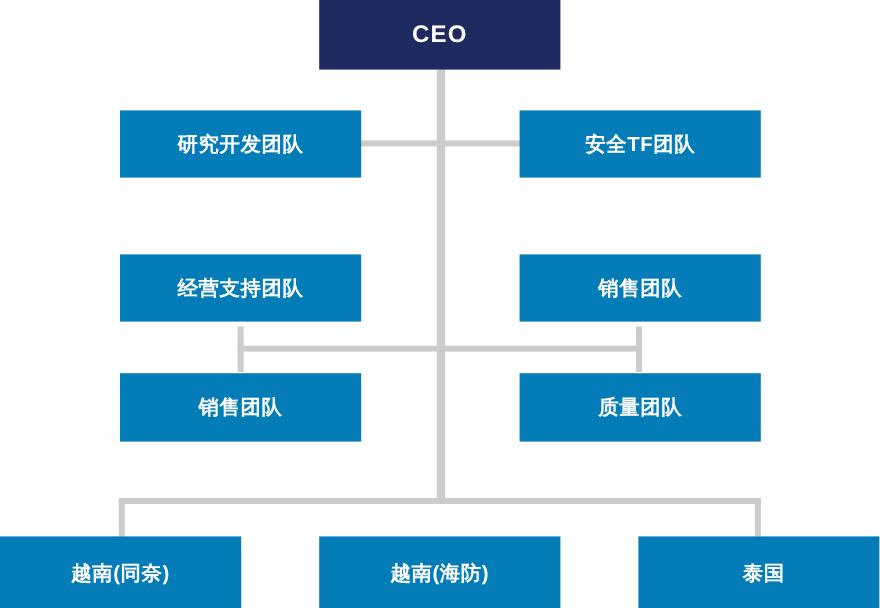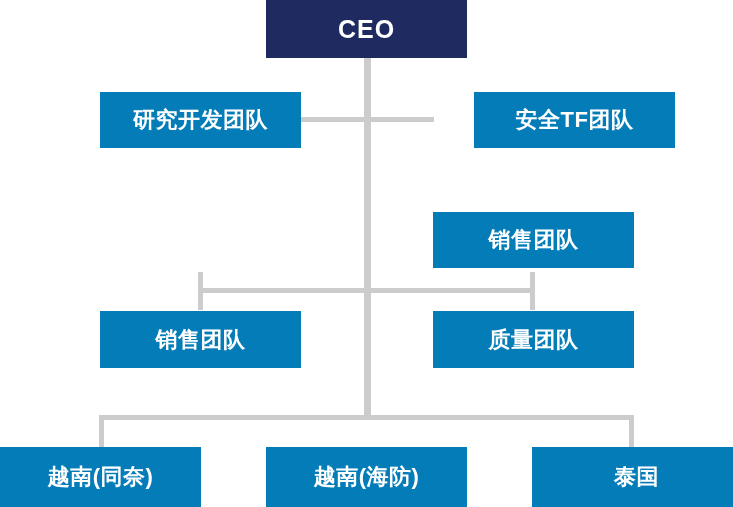--- a/index.html
+++ b/index.html
@@ -16,31 +16,31 @@
     height: 507px;
     background: #ffffff;
     overflow: hidden;
   }
   .node {
     position: absolute;
     display: flex;
     align-items: center;
     justify-content: center;
     color: #ffffff;
-    font-size: 22px;
+    font-size: 17px;
     font-weight: 700;
     letter-spacing: 0.5px;
     line-height: 1;
     box-sizing: border-box;
     z-index: 3;
     user-select: none;
   }
   .node.root {
     background: #1f2b60;
-    font-size: 25px;
+    font-size: 20px;
     letter-spacing: 1px;
   }
   .node.team {
     background: #047cb8;
   }
   .node.site {
     background: #047cb8;
   }
   .connector {
     position: absolute;
@@ -68,24 +68,27 @@
   <div class="connector" style="left:629px; top:415px; width:5px; height:32px;"></div>
 
   <div class="node root" style="left:266px; top:0px; width:201px; height:58px;">
     <span>CEO</span>
   </div>
 
   <div class="node team" style="left:100px; top:92px; width:201px; height:56px;">
     <span>研究开发团队</span>
   </div>
 
-  <div class="node team" style="left:433px; top:92px; width:201px; height:56px;margin-left:41px;">
+  <div class="node team" style="left:433px; top:92px; width:201px; height:56px;">
     <span>安全TF团队</span>
   </div>
 
+  <div class="node team" style="left:100px; top:212px; width:201px; height:56px;">
+    <span>经营支持团队</span>
+  </div>
 
   <div class="node team" style="left:433px; top:212px; width:201px; height:56px;">
     <span>销售团队</span>
   </div>
 
   <div class="node team" style="left:100px; top:311px; width:201px; height:57px;">
     <span>销售团队</span>
   </div>
 
   <div class="node team" style="left:433px; top:311px; width:201px; height:57px;justify-content:center;">

